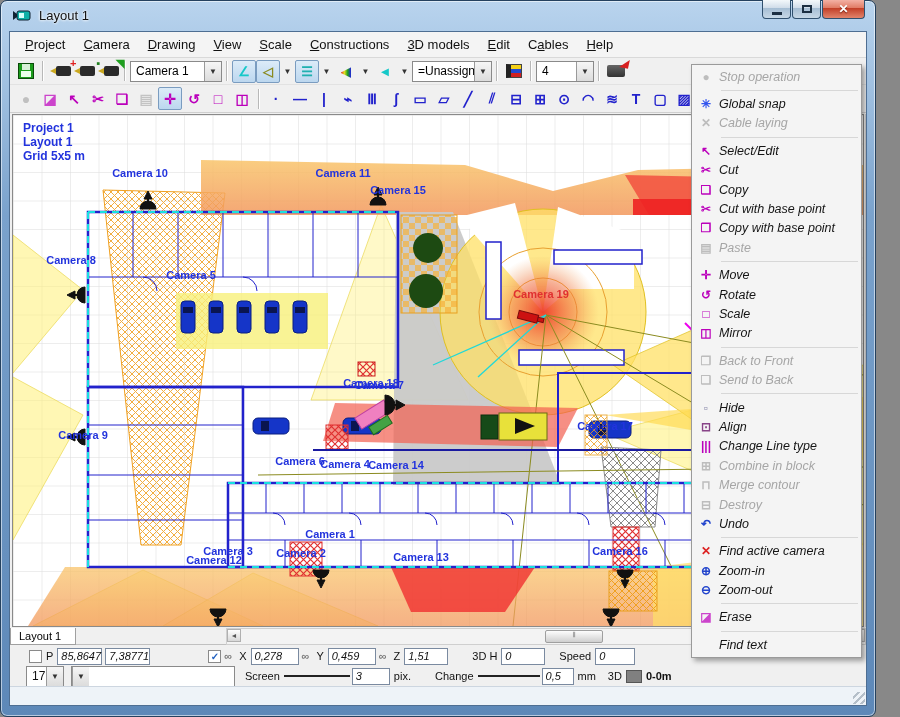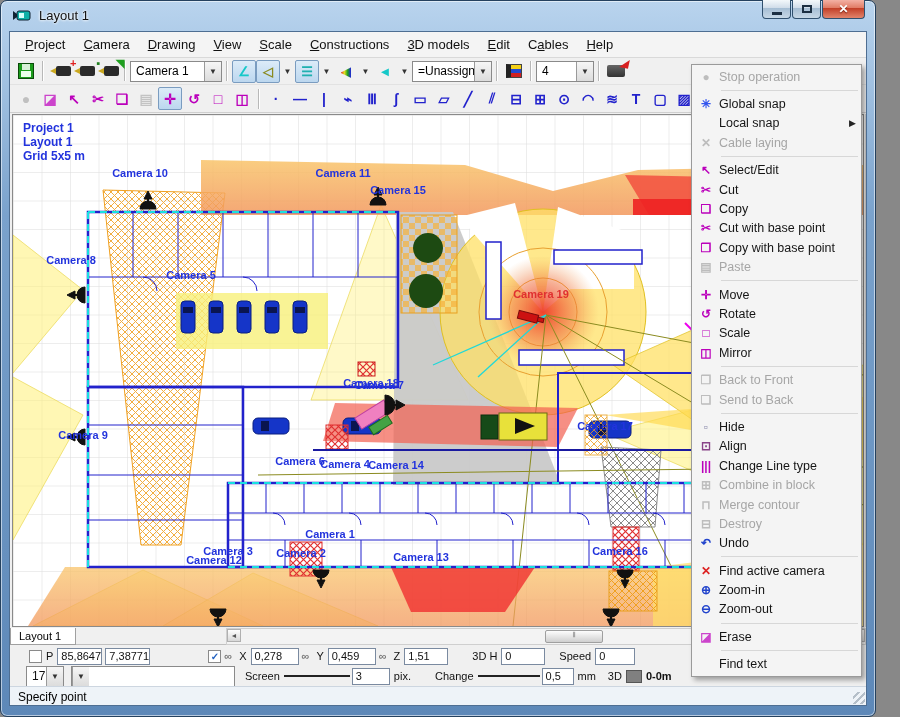--- a/index.html
+++ b/index.html
@@ -71,38 +71,38 @@
   .layout-tab { width:66px; background:#fff; border:1px solid #a0a0a0; border-top:none;
                 font-size:11px; padding:2px 0 0 8px; }
   .tabstrip { width:150px; border-bottom:1px solid #c0c0c0; background:#f0f0f0; }
   .hscroll { flex:1; position:relative; background:#f3f3f3; border:1px solid #cfcfcf; }
   .hthumb { position:absolute; left:318px; top:1px; width:58px; height:13px; background:linear-gradient(#fdfdfd,#cfcfcf);
             border:1px solid #9f9f9f; border-radius:2px; font-size:7px; color:#777; text-align:center; }
   
   .row { position:absolute; left:0; right:0; display:flex; align-items:center; font-size:11px; color:#111; background:#f0f0f0; }
   #coordrow { top:614px; height:20px; }
   #paramrow { top:634px; height:20px; }
-  .fld { height:17px; background:#fff; border:1px solid #7a8aa0; font-size:11px; padding:1px 3px 0 3px; }
+  .fld { height:17px; background:#fff; border:1px solid #7a8aa0; font-size:11px; padding:1px 3px 0 3px;font-style:italic; }
   .cb { width:13px; height:13px; background:#fff; border:1px solid #8a8a8a; font-size:10px; line-height:11px;
         text-align:center; color:#2060c0; font-weight:bold; }
   .lbl { margin:0 4px; white-space:nowrap; }
   .link { color:#777; font-weight:bold; font-size:11px; margin:0 3px; }
   .sliderline { height:2px; background:#222; }
   .statusbar { position:absolute; left:0; top:654px; right:0; bottom:0; background:#eef3f8;
                border-top:1px solid #cdd6e0; display:flex; font-size:12px; }
   .statusbar .pane { padding:3px 8px 0 8px; border-right:1px solid #c8d2dc; }
   .grip { position:absolute; right:1px; bottom:1px; width:12px; height:12px;
           background:repeating-linear-gradient(135deg,transparent 0 3px,#b5bfc9 3px 5px); }
   
   #ctxmenu { position:absolute; left:681px; top:32px; width:171px; background:#f4f4f4;
              border:1px solid #9a9a9a; box-shadow:3px 3px 5px rgba(0,0,0,.35); padding:2px 1px; z-index:60; }
   .cm-item { display:flex; align-items:center; height:19.4px; font-size:12.5px; color:#151515; padding-right:4px; }
   .cm-item.disabled { color:#a6a6a6; }
   .cm-ico { width:26px; text-align:center; font-size:12px; flex:0 0 26px; }
-  .cm-label { flex:1; white-space:nowrap; }
+  .cm-label { flex:1; white-space:nowrap;font-style:italic; }
   .cm-sub { font-size:9px; color:#222; }
   .cm-sep { height:1px; background:#d7d7d7; margin:3.5px 2px 3.5px 28px; }
   .scale-note { position:absolute; left:857px; top:33px; font-size:12px; color:#222; }
   .ovf { position:absolute; left:857px; top:62px; width:15px; height:14px; font-size:8px; color:#444;
          display:flex; align-items:center; justify-content:center; }
 </style>
 </head>
 <body>
 
 <div id="win">
@@ -614,39 +614,33 @@
       <span class="lbl" style="margin-left:20px">Change</span>
       <span class="sliderline" style="width:62px"></span>
       <span class="fld" style="width:32px;margin-left:2px">0,5</span>
       <span class="lbl">mm</span>
       <span class="lbl" style="margin-left:8px">3D</span>
       <span style="width:16px;height:13px;background:#808080;border:1px solid #555"></span>
       <span class="lbl" style="font-weight:bold">0-0m</span>
     </div>
 
     <div class="statusbar">
-      <span class="pane" style="flex:1;border-right:none">Specify point</span>
       <span class="grip"></span>
     </div>
 
     <div id="ctxmenu">
         <div class="cm-item disabled">
           <span class="cm-ico" style="color: rgb(189, 189, 189); font-weight: bold;">●</span>
           <span class="cm-label">Stop operation</span>
         </div>
         <div class="cm-sep"></div>
         <div class="cm-item">
           <span class="cm-ico" style="color: rgb(51, 85, 238); font-weight: bold;">✳</span>
           <span class="cm-label">Global snap</span>
         </div>
-        <div class="cm-item">
-          <span class="cm-ico"></span>
-          <span class="cm-label">Local snap</span>
-          <span class="cm-sub">▶</span>
-        </div>
         <div class="cm-item disabled">
           <span class="cm-ico" style="color: rgb(189, 189, 189); font-weight: bold;">✕</span>
           <span class="cm-label">Cable laying</span>
         </div>
         <div class="cm-sep"></div>
         <div class="cm-item">
           <span class="cm-ico" style="color: rgb(187, 0, 187); font-weight: bold;">↖</span>
           <span class="cm-label">Select/Edit</span>
         </div>
         <div class="cm-item">

